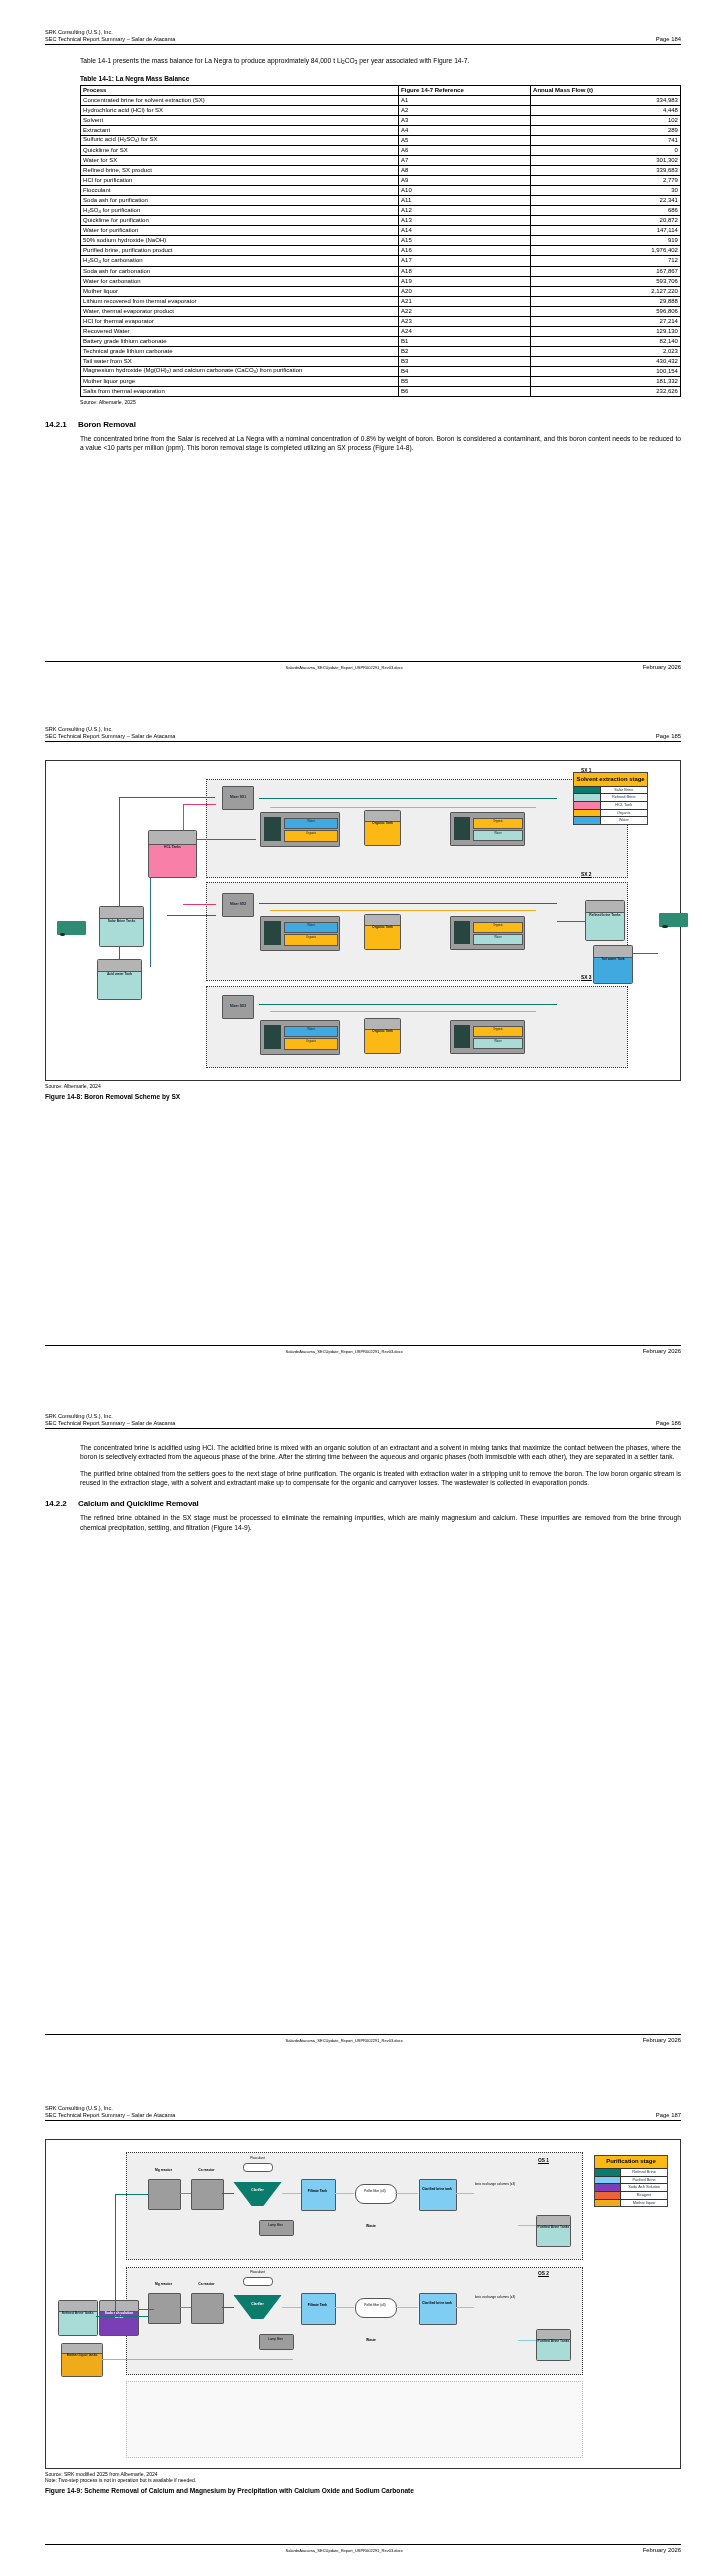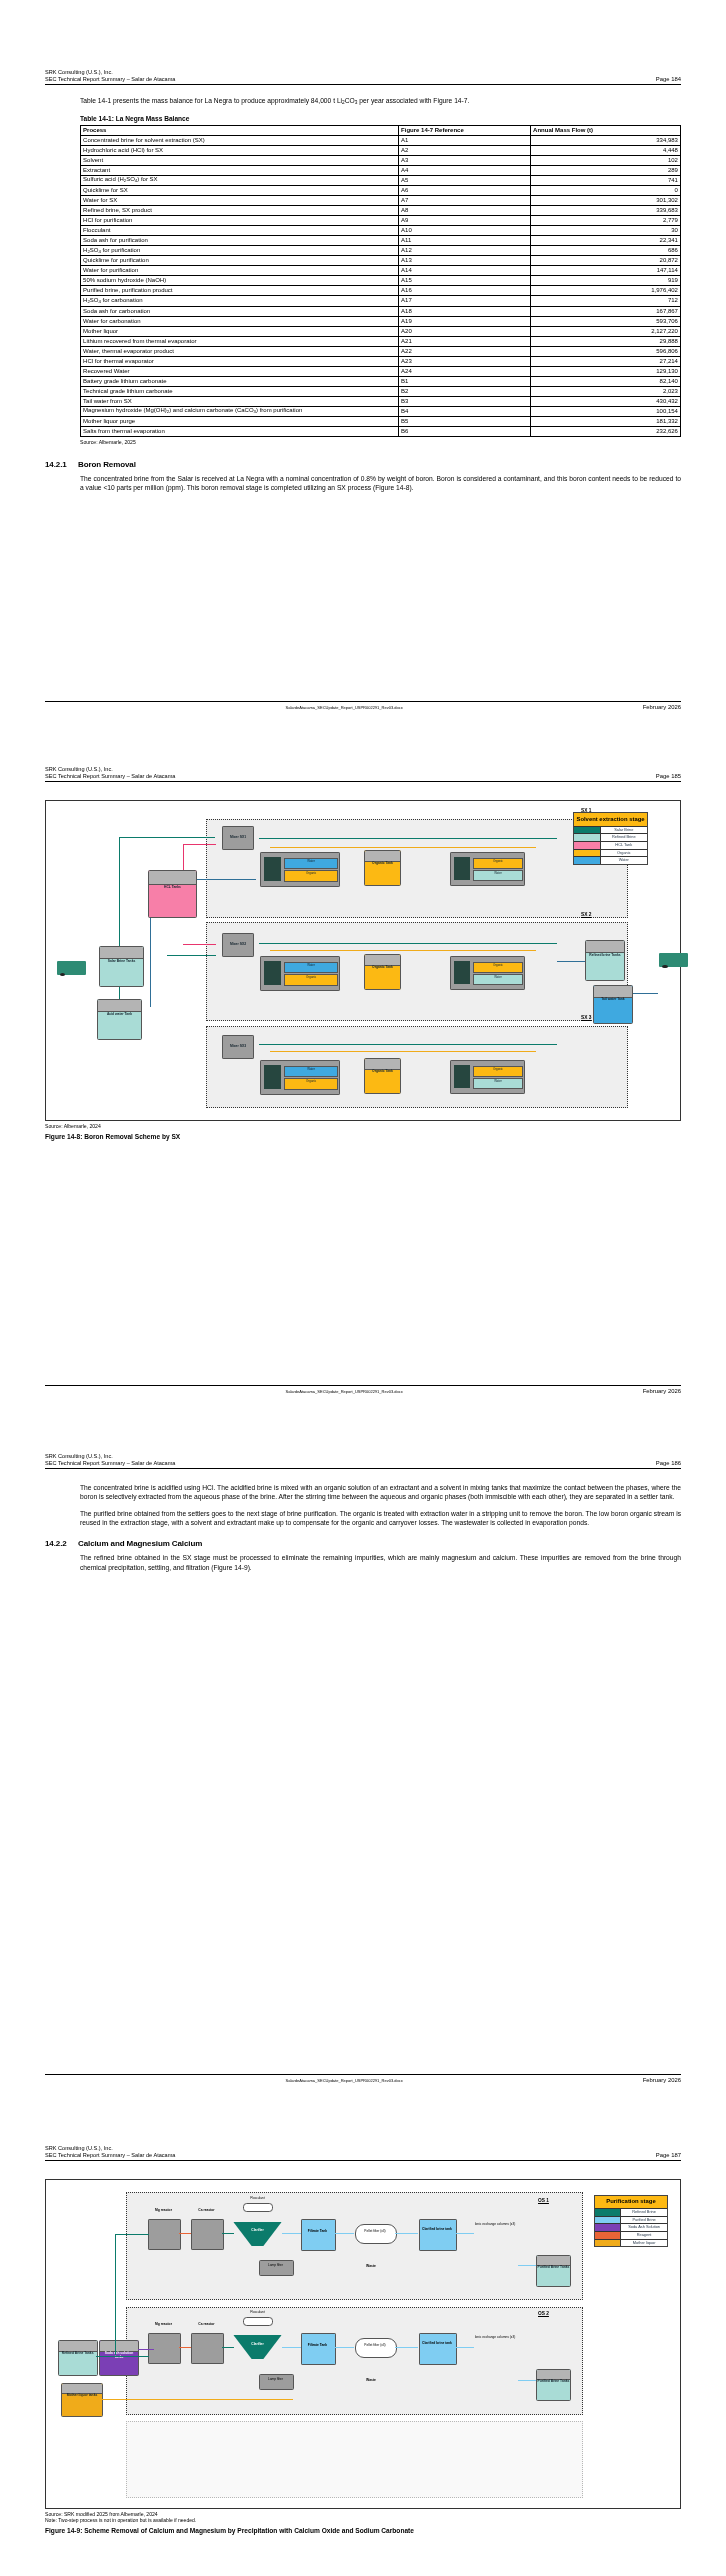--- a/index.html
+++ b/index.html
@@ -72,21 +72,21 @@
   .truck:after{content:"";position:absolute;left:12%;bottom:-1.6px;width:18%;height:3.2px;
                background:#222;border-radius:50%;}
   .line{position:absolute;}
   .eq{position:absolute;border:0.8px solid #555;border-radius:1.1px;}
 
   .notes{font-size:5px;margin:1.1px 0 0 0;line-height:5.9px;}
 </style>
 </head>
 <body>
 
-<div class="page" style="height:697px;margin-top:40px;">
+<div class="page" style="height:697px;">
   <div class="pg-header">
     <div class="hdr-row">
       <div class="hdr-left">
         <div>SRK Consulting (U.S.), Inc.</div>
         <div>SEC Technical Report Summary – Salar de Atacama</div>
       </div>
       <div class="hdr-right">Page 184</div>
     </div>
     <div class="hdr-rule"></div>
   </div>
@@ -453,21 +453,21 @@
       <div class="hdr-right">Page 186</div>
     </div>
     <div class="hdr-rule"></div>
   </div>
 
   <div class="body-wrap" style="padding-top:14px;">
     <p class="para">The concentrated brine is acidified using HCl. The acidified brine is mixed with an organic solution of an extractant and a solvent in mixing tanks that maximize the contact between the phases, where the boron is selectively extracted from the aqueous phase of the brine. After the stirring time between the aqueous and organic phases (both immiscible with each other), they are separated in a settler tank.</p>
     <p class="para">The purified brine obtained from the settlers goes to the next stage of brine purification. The organic is treated with extraction water in a stripping unit to remove the boron. The low boron organic stream is reused in the extraction stage, with a solvent and extractant make up to compensate for the organic and carryover losses. The wastewater is collected in evaporation ponds.</p>
     <div style="height:4.3px;"></div>
     <h3 class="sec">
-      <span class="num">14.2.2</span><span>Calcium and Magnesium Calcium</span>
+      <span class="num">14.2.2</span><span>Calcium and Quicklime Removal</span>
     </h3>
     <p class="para">The refined brine obtained in the SX stage must be processed to eliminate the remaining impurities, which are mainly magnesium and calcium. These impurities are removed from the brine through chemical precipitation, settling, and filtration (Figure 14-9).</p>
   </div>
 
   <div class="pg-footer" style="top:650px;">
     <div class="ftr-rule"></div>
     <div class="ftr-row">
       <div style="width:0.5px;"></div>
       <div class="ftr-doc">SalardeAtacama_SECUpdate_Report_USPR002291_Rev03.docx</div>
       <div class="ftr-date">February 2026</div>

